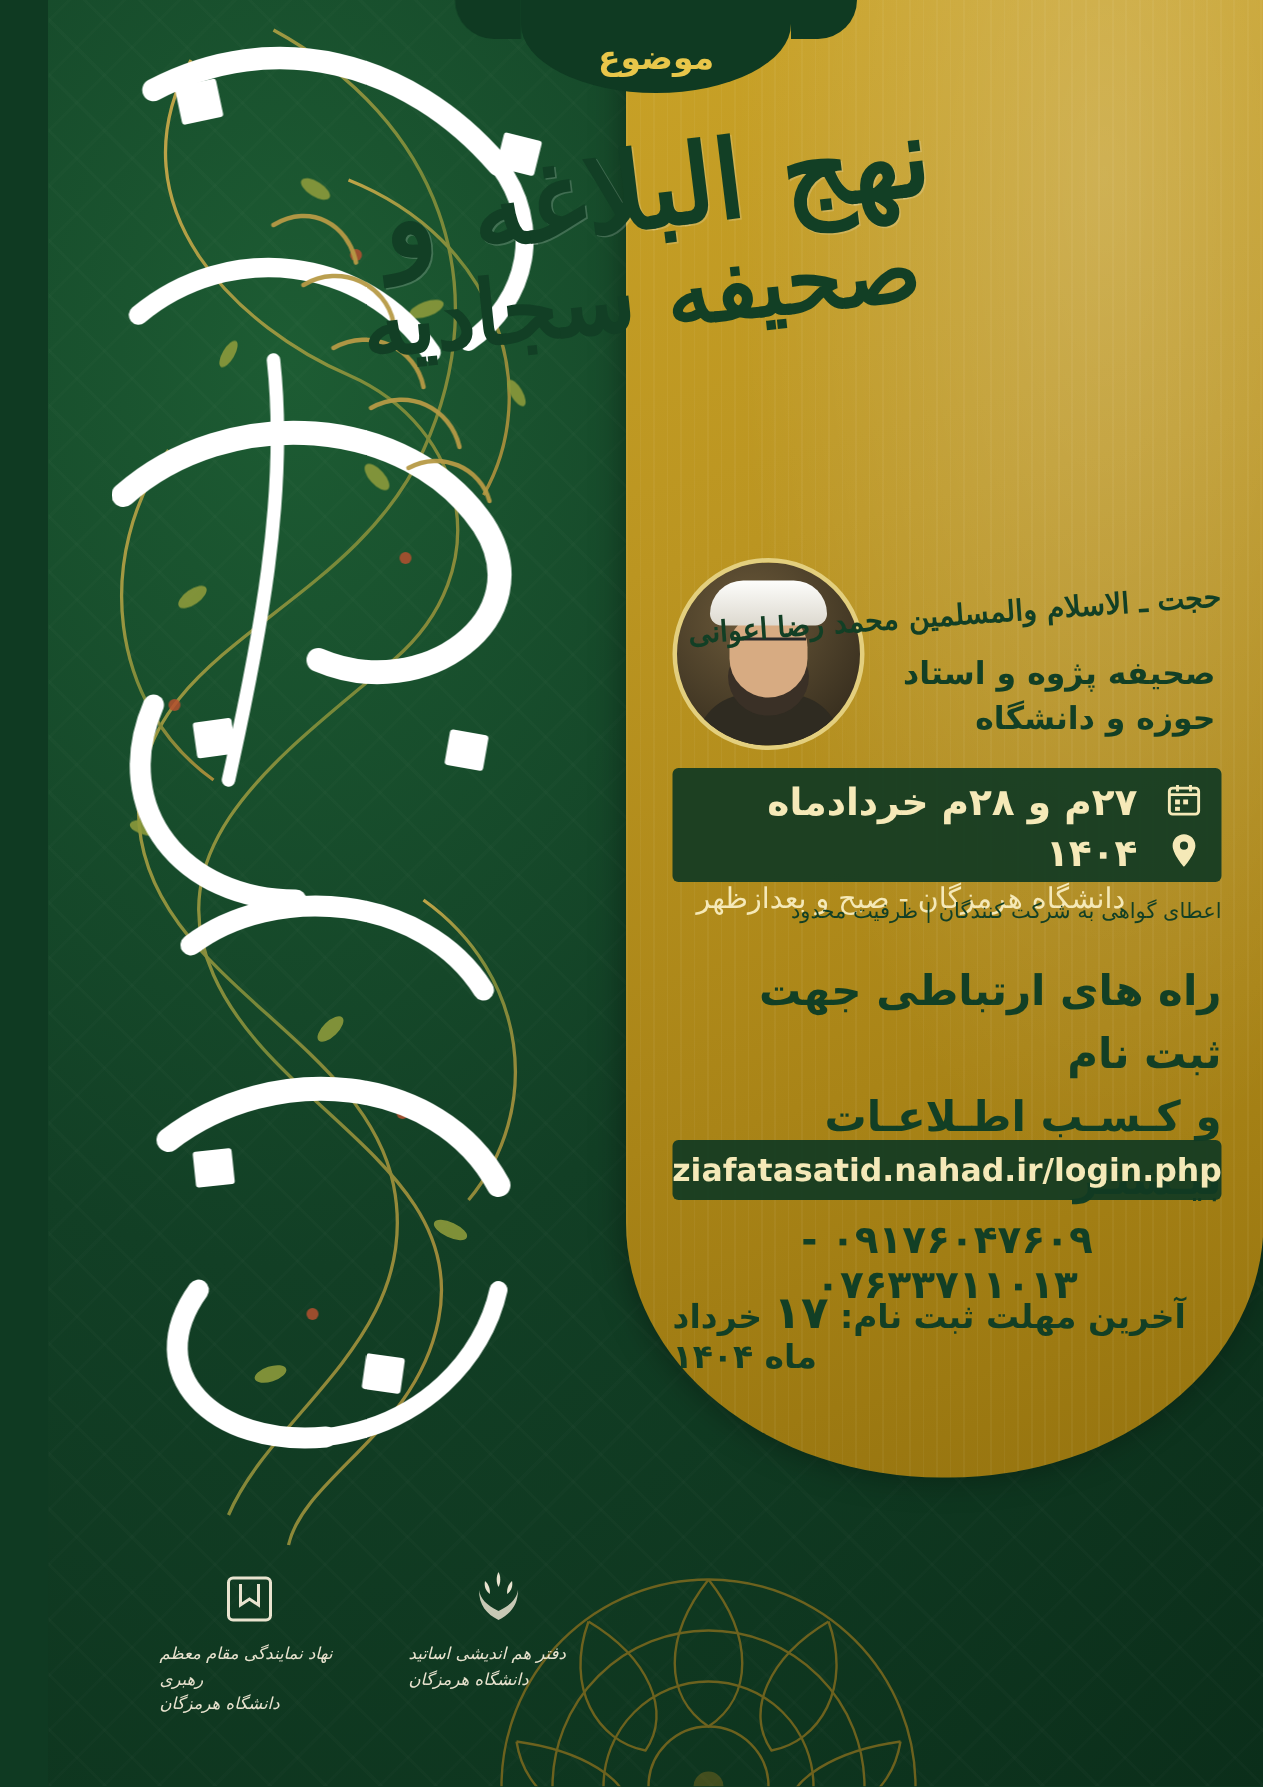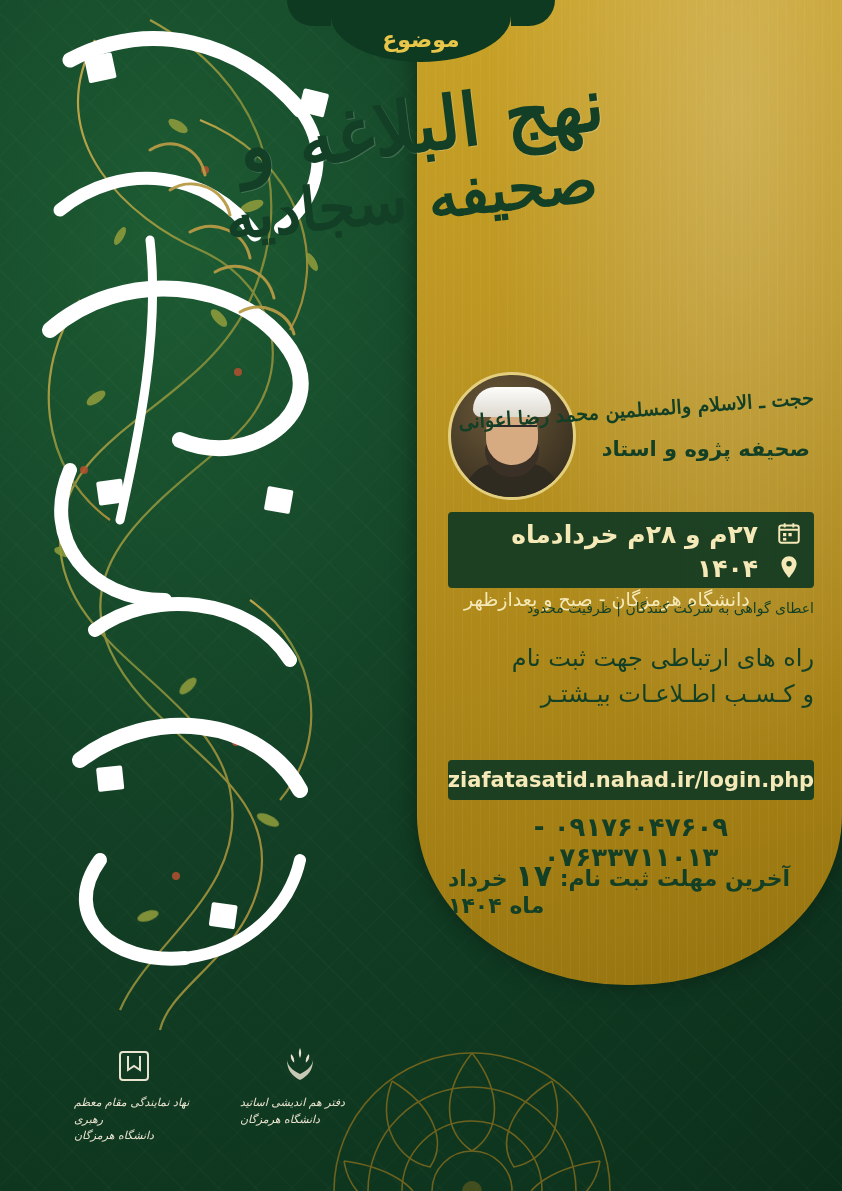--- a/index.html
+++ b/index.html
@@ -8,20 +8,21 @@
     background:#0f3a22;
     font-family:"DejaVu Sans", sans-serif;
     overflow:hidden;
     position:relative;
   }
   .poster{
     position:absolute;inset:0;
     background:
       radial-gradient(ellipse at 20% 20%, #1d5c33 0%, #123f25 45%, #0b2e1a 100%);
     overflow:hidden;
+    margin-left:32px;
   }
   
   .texture{
     position:absolute;inset:0;
     background-image:
       repeating-linear-gradient(45deg, rgba(255,255,255,.015) 0 2px, transparent 2px 26px),
       repeating-linear-gradient(-45deg, rgba(255,255,255,.012) 0 2px, transparent 2px 26px);
     pointer-events:none;
   }
 
@@ -164,21 +165,21 @@
   .ic.cal{top:8px;}
   .ic.pin{top:42px;}
 
   .certline{
     position:absolute;top:600px;right:28px;width:366px;
     text-align:right;color:#123f25;font-size:14px;font-weight:normal;z-index:3;
   }
 
   .contact-head{
     position:absolute;top:640px;right:28px;width:366px;
-    text-align:right;color:#123f25;font-size:24px;font-weight:normal;
+    text-align:right;color:#123f25;font-size:28px;font-weight:bold;
     line-height:1.5;letter-spacing:1px;z-index:3;
   }
 
   .urlbar{
     position:absolute;top:760px;right:28px;width:366px;height:40px;
     background:rgba(17,58,34,.93);border-radius:4px;z-index:3;
     display:flex;align-items:center;justify-content:center;
   }
   .urlbar span{color:#f5e9b8;font-size:21px;font-weight:bold;direction:ltr;}
 
@@ -324,20 +325,21 @@
     <div class="portrait">
       <div class="body"></div>
       <div class="beard"></div>
       <div class="face"></div>
       <div class="glasses"></div>
       <div class="turban"></div>
     </div>
     <div class="speaker-name">حجت ـ الاسلام والمسلمین محمد رضا اعوانی</div>
     <div class="speaker-role">
       <div>صحیفه پژوه و استاد</div>
+      <div>حوزه و دانشگاه</div>
     </div>
   </div>
 
   <div class="datebar">
     <div class="d1">۲۷م و ۲۸م خردادماه ۱۴۰۴</div>
     <div class="d2">دانشگاه هرمزگان - صبح و بعدازظهر</div>
     <span class="ic cal">
       <svg width="26" height="26" viewBox="0 0 24 24" fill="none" stroke="#f5e9b8" stroke-width="1.8">
         <rect x="3" y="5" width="18" height="16" rx="2"></rect>
         <path d="M3 9h18M8 3v4M16 3v4"></path>

